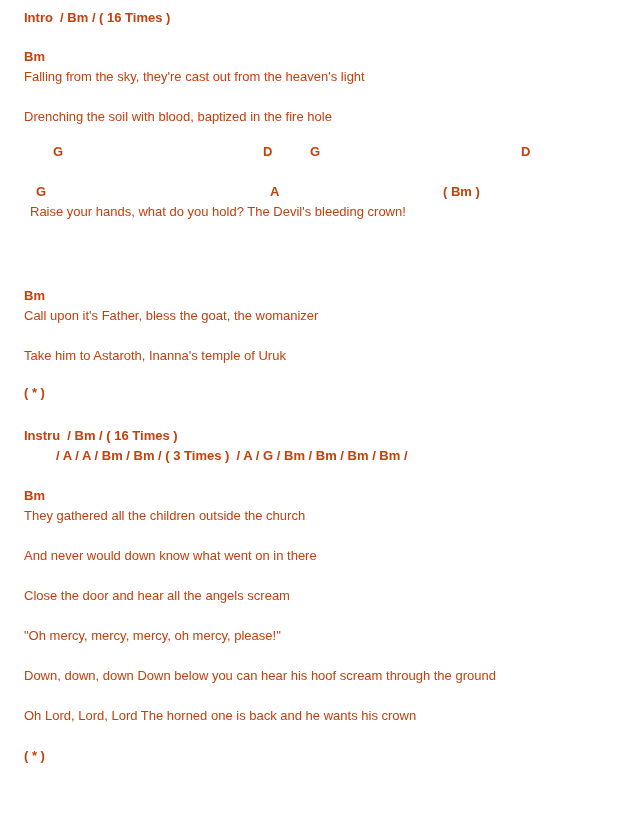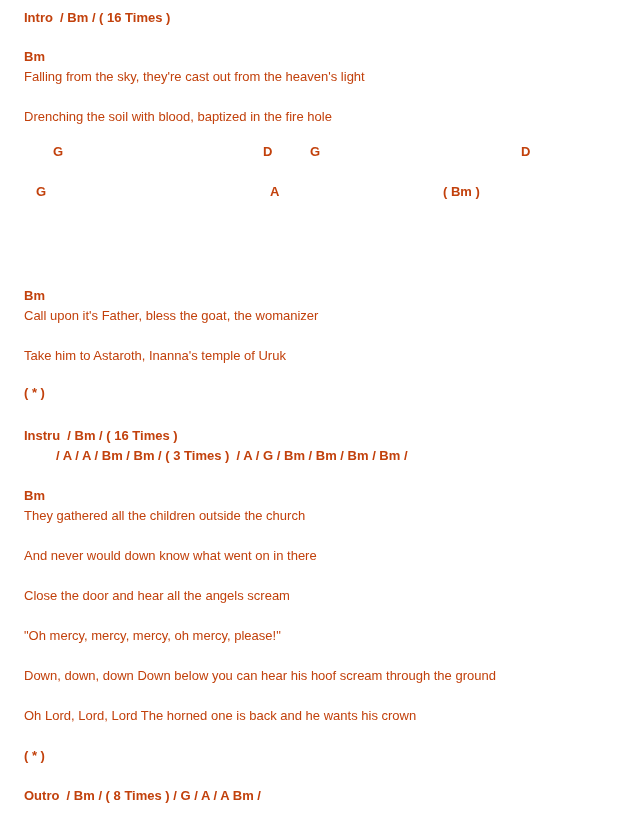--- a/index.html
+++ b/index.html
@@ -49,20 +49,21 @@
     <span class="chord" style="left:239px">D</span>
     <span class="chord" style="left:286px">G</span>
     <span class="chord" style="left:497px">D</span>
   </div>
 
   <div class="line chord-row" style="top:182px">
     <span class="chord" style="left:12px">G</span>
     <span class="chord" style="left:246px">A</span>
     <span class="chord" style="left:419px">( Bm )</span>
   </div>
+  <div class="line" style="top:202px; left:30px">Raise your hands, what do you hold? The Devil's bleeding crown!</div>
 
 
   <div class="line bold" style="top:286px">Bm</div>
   <div class="line" style="top:306px">Call upon it's Father, bless the goat, the womanizer</div>
   <div class="line" style="top:346px">Take him to Astaroth, Inanna's temple of Uruk</div>
 
   <div class="line bold" style="top:383px">( * )</div>
 
   <div class="line bold" style="top:426px">Instru  / Bm / ( 16 Times )</div>
   <div class="line bold" style="top:446px; left:56px">/ A / A / Bm / Bm / ( 3 Times )  / A / G / Bm / Bm / Bm / Bm /</div>
@@ -70,15 +71,14 @@
   <div class="line bold" style="top:486px">Bm</div>
   <div class="line" style="top:506px">They gathered all the children outside the church</div>
   <div class="line" style="top:546px">And never would down know what went on in there</div>
   <div class="line" style="top:586px">Close the door and hear all the angels scream</div>
   <div class="line" style="top:626px">"Oh mercy, mercy, mercy, oh mercy, please!"</div>
   <div class="line" style="top:666px">Down, down, down Down below you can hear his hoof scream through the ground</div>
   <div class="line" style="top:706px">Oh Lord, Lord, Lord The horned one is back and he wants his crown</div>
 
   <div class="line bold" style="top:746px">( * )</div>
 
-  <div class="line bold" style="top:786px">Outro  / Bm / ( 8 Times ) / G / A / A Bm /</div>
 
 </div>
 
 </body></html>

